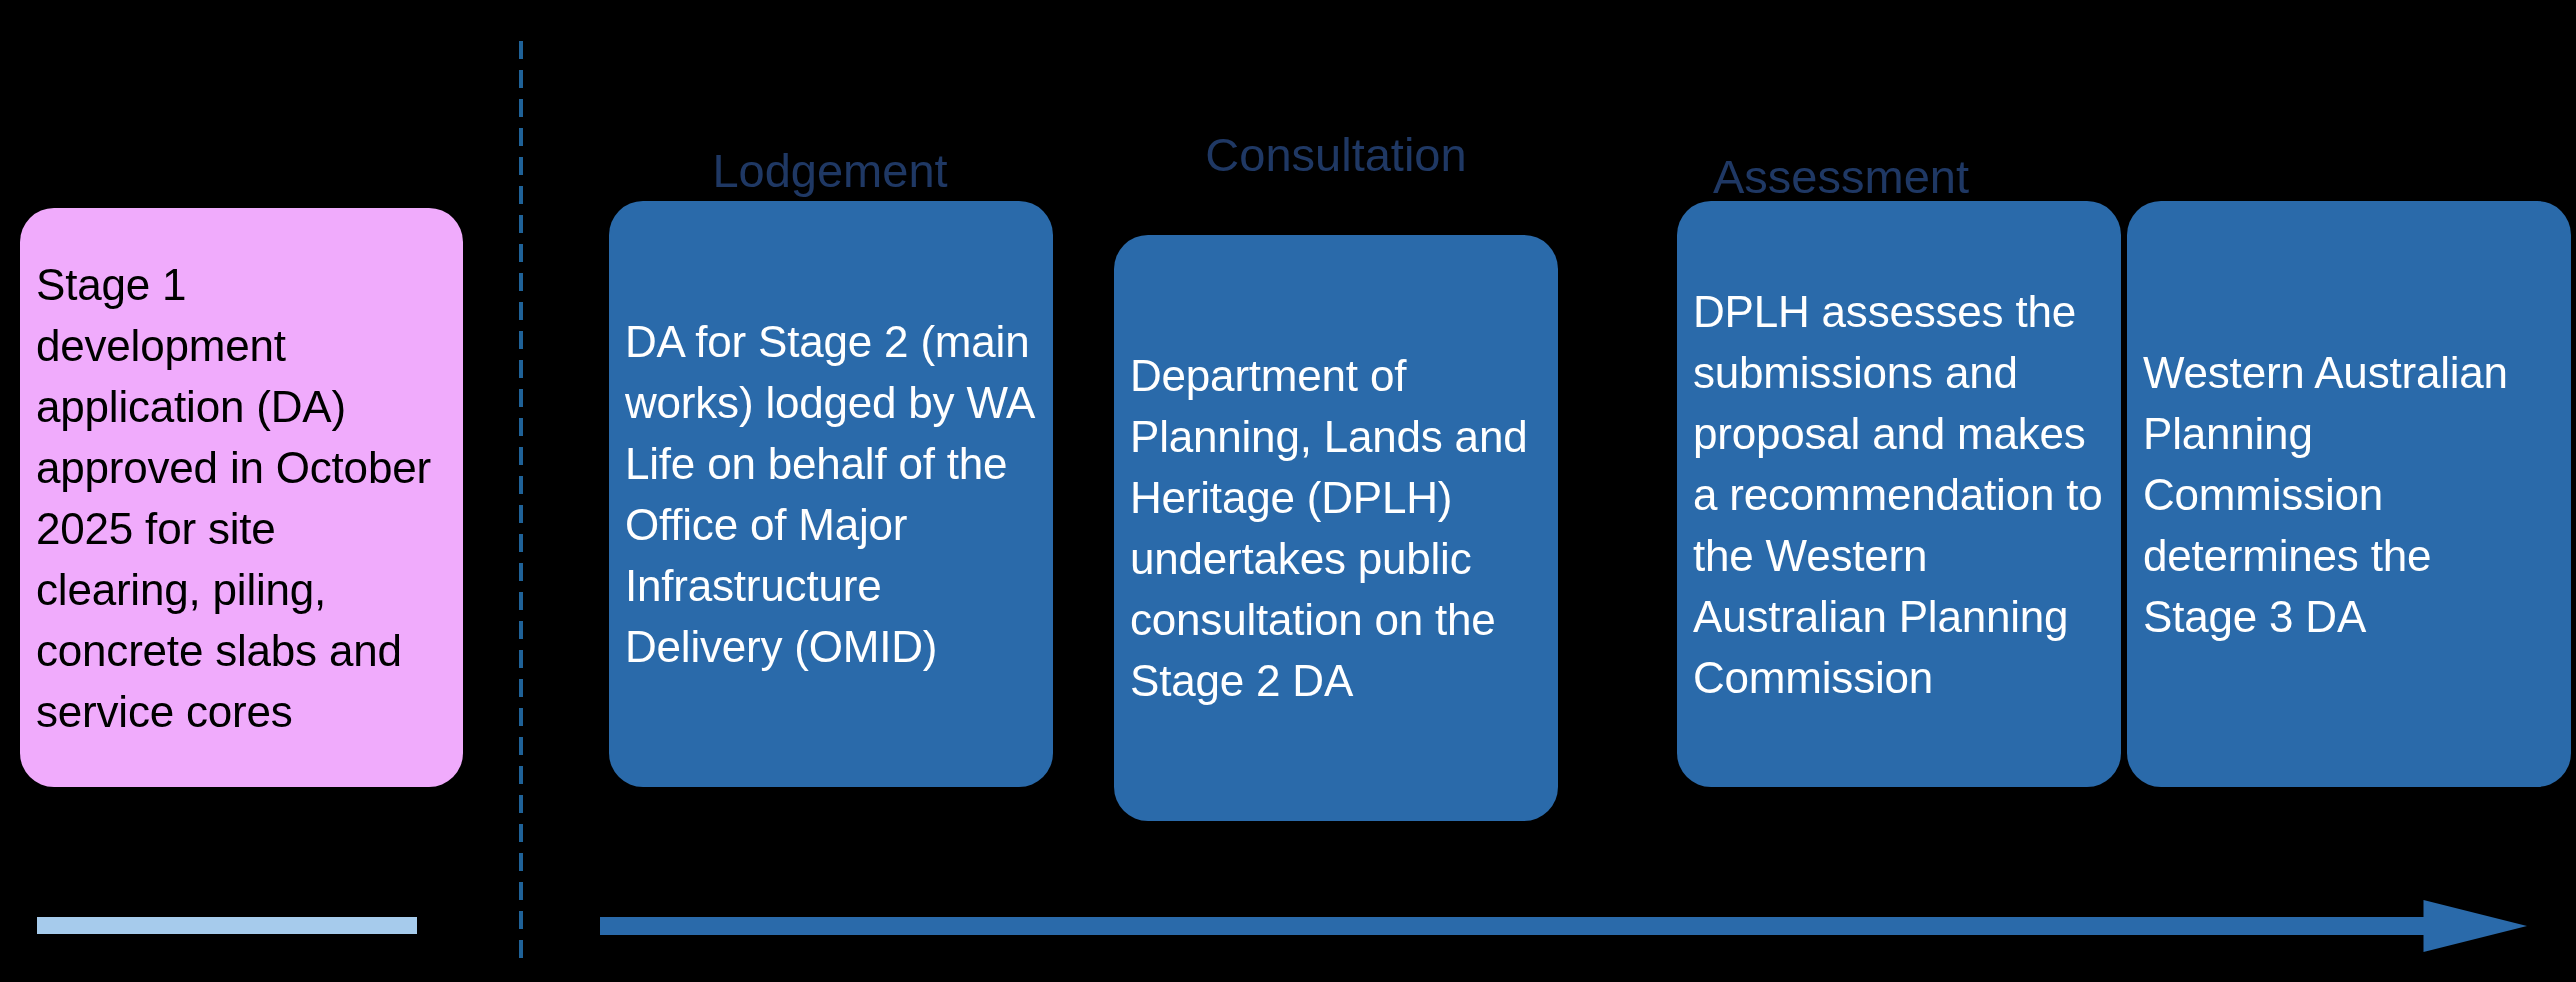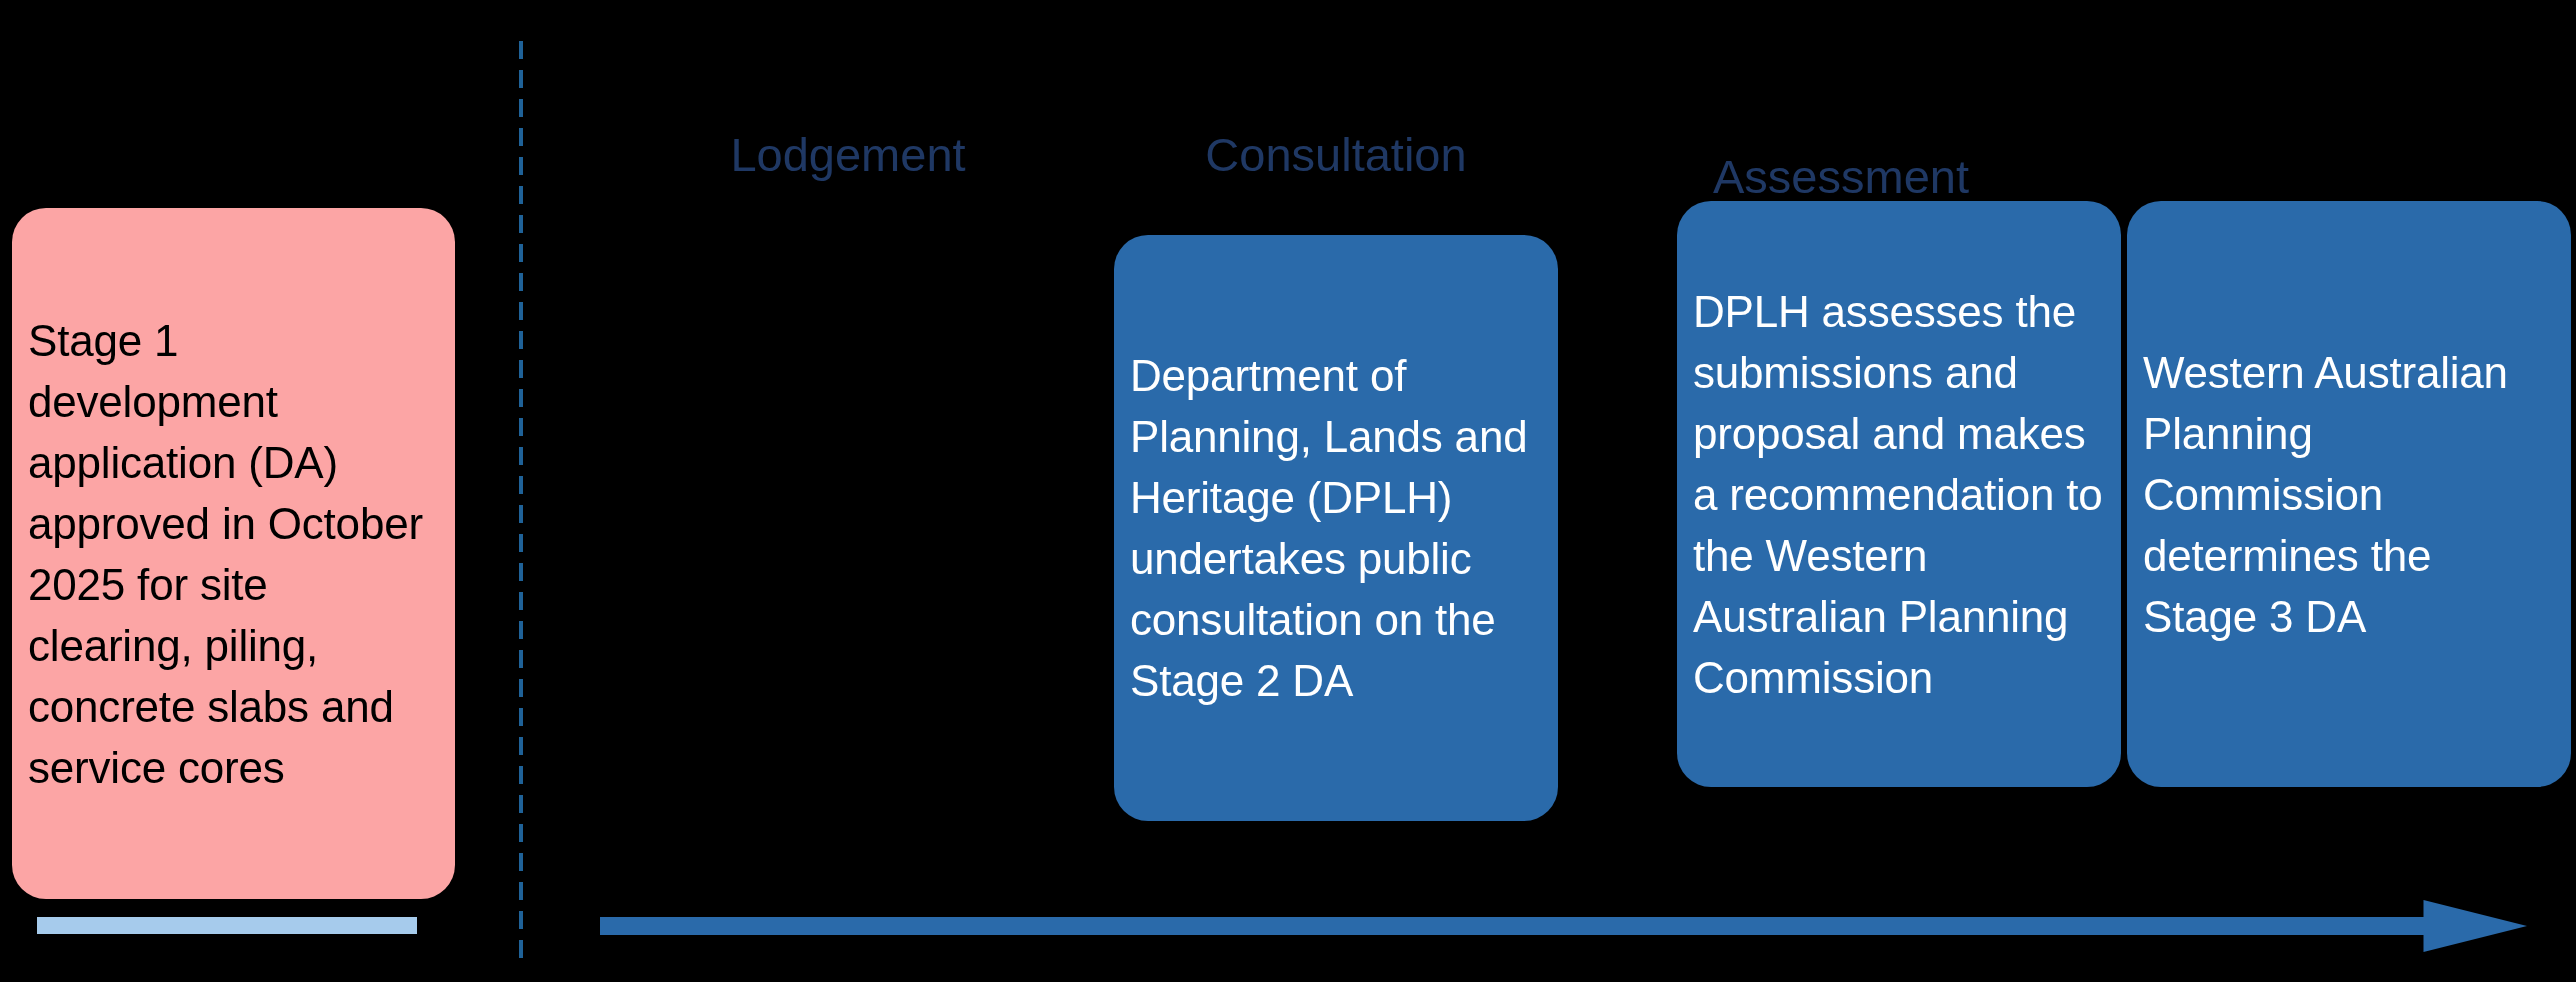--- a/index.html
+++ b/index.html
@@ -17,21 +17,21 @@
     top:127px;
     height:55px;
     line-height:55px;
     font-size:47px;
     font-weight:400;
     color:#1F3864;
     text-align:center;
     white-space:nowrap;
     letter-spacing:0px;
   }
-  .phase-label.l1{left:626px;width:444px;}
+  .phase-label.l1{left:608px;width:444px;margin-top:16px;}
   .phase-label.l2{left:1114px;width:444px;}
   .phase-label.l3{left:1619px;width:444px;margin-top:22px;}
   .phase-label.l4{left:2127px;width:444px;}
 
   
   .step-box{
     position:absolute;
     border-radius:34px;
     box-sizing:border-box;
     padding:18px 17px 18px 16px;
@@ -44,22 +44,22 @@
     font-size:44px;
     line-height:61px;
     font-weight:400;
     letter-spacing:-0.2px;
     text-align:left;
     width:100%;
   }
 
   
   .box-stage1{
-    left:12px;top:208px;width:443px;height:691px;
-    background:#fca5a5;
+    left:20px;top:208px;width:443px;height:579px;
+    background:#f0abfc;
   }
   .box-stage1 .step-text{color:#000000;}
 
   
   .box-step{
     top:201px;height:586px;width:444px;
     background:#2A6AAA;
   }
   .box-step .step-text{color:#FFFFFF;}
   .box-step.b1{left:609px;}
@@ -100,20 +100,23 @@
 <div class="canvas">
 
   <div class="phase-label l1">Lodgement</div>
   <div class="phase-label l2">Consultation</div>
   <div class="phase-label l3">Assessment</div>
 
   <div class="step-box box-stage1">
     <span class="step-text">Stage 1 development application (DA) approved in October 2025 for site clearing, piling, concrete slabs and service cores</span>
   </div>
 
+  <div class="step-box box-step b1">
+    <span class="step-text">DA for Stage 2 (main works) lodged by WA Life on behalf of the Office of Major Infrastructure Delivery (OMID)</span>
+  </div>
   <div class="step-box box-step b2">
     <span class="step-text">Department of Planning, Lands and Heritage (DPLH) undertakes public consultation on the Stage 2 DA</span>
   </div>
   <div class="step-box box-step b3">
     <span class="step-text">DPLH assesses the submissions and proposal and makes a recommendation to the Western Australian Planning Commission</span>
   </div>
   <div class="step-box box-step b4">
     <span class="step-text">Western Australian Planning Commission determines the Stage 3 DA</span>
   </div>
 

